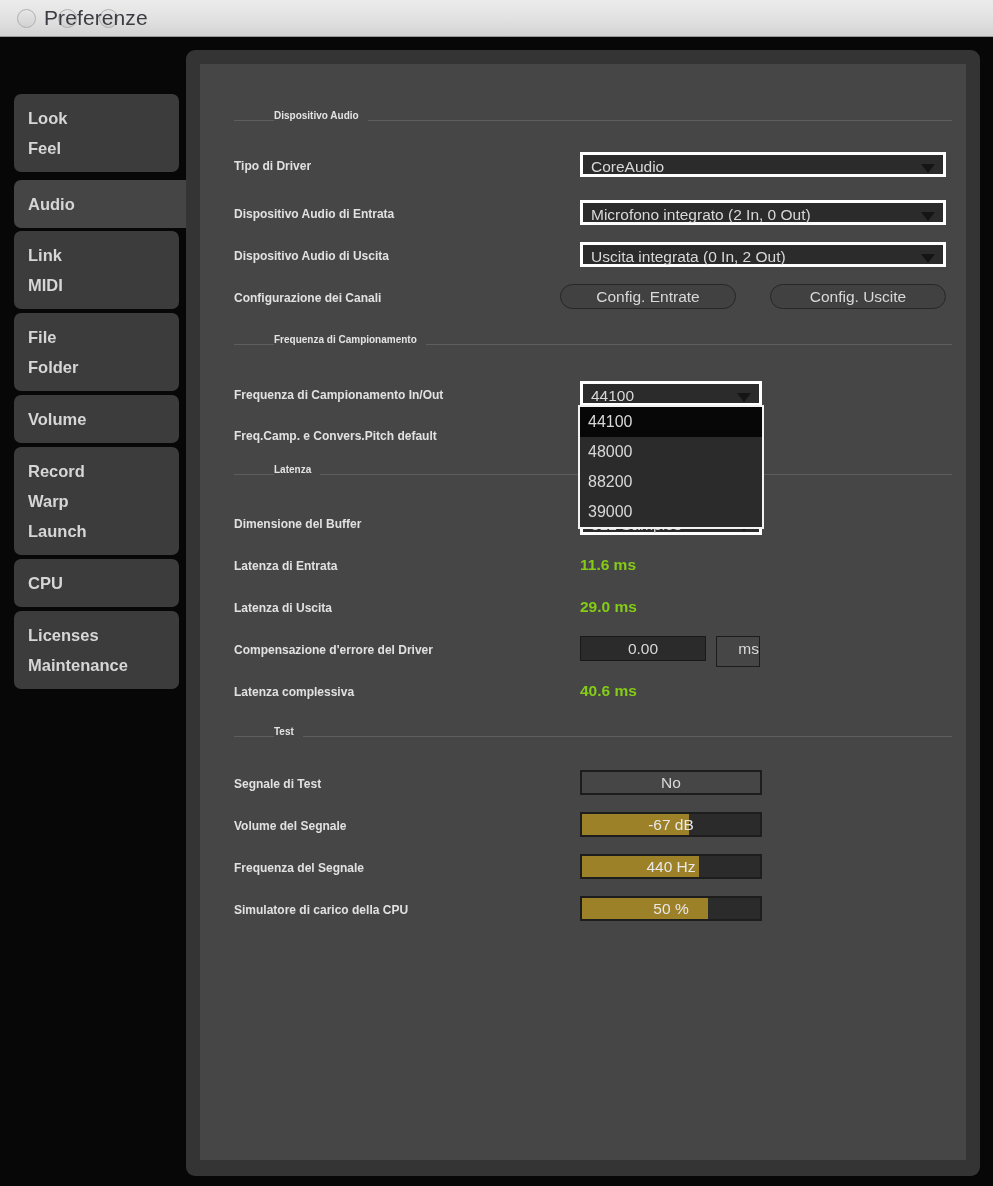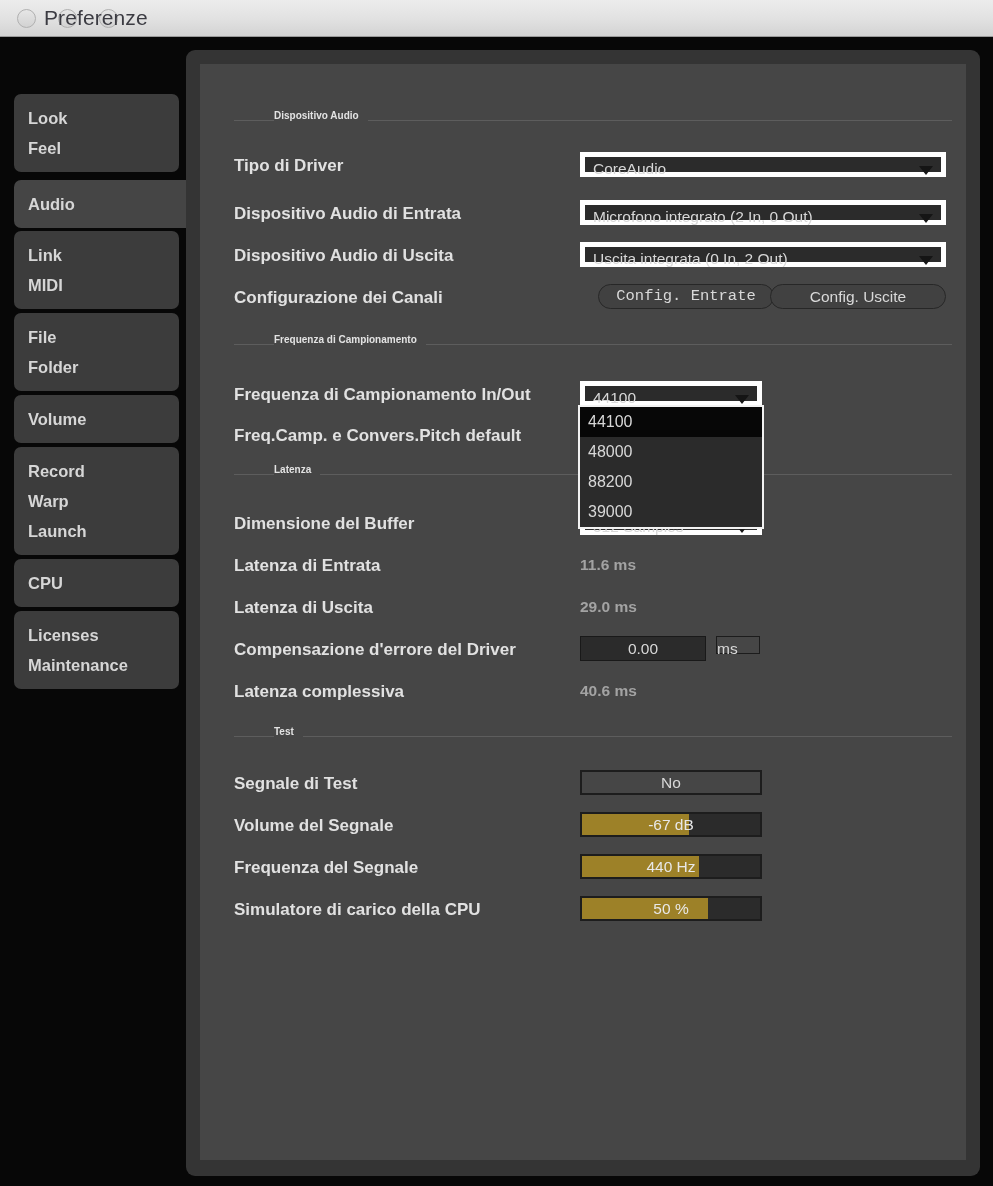--- a/index.html
+++ b/index.html
@@ -133,35 +133,35 @@
   .row {
     position: absolute;
     left: 0;
     width: 766px;
     height: 28px;
   }
   .row-label {
     position: absolute;
     left: 34px; top: 0;
     line-height: 28px;
-    font-size: 17px;
+    font-size: 12px;
     font-weight: bold;
     color: #e1e1e1;
     white-space: nowrap;
     text-align: right;
   }
 
   
   .ctrl { position: absolute; left: 380px; top: 0; }
 
   
   .combo {
     width: 366px; height: 25px;
     background: #2b2b2b;
-    border: 5px solid #ffffff;
+    border: 3px solid #ffffff;
     position: relative;
   }
   .combo-text {
     position: absolute;
     left: 8px; top: 0;
     line-height: 24px;
     font-size: 15.5px;
     color: #d8d8d8;
     white-space: nowrap;
   }
@@ -183,54 +183,54 @@
     height: 25px;
     background: #414141;
     border: 1px solid #272727;
     border-radius: 13px;
     line-height: 23px;
     text-align: center;
     font-size: 15.5px;
     color: #d9d9d9;
     white-space: nowrap;
   }
-  #btn-config-in  { position: absolute; left: 398px; top: 0; width: 176px; font-family: Liberation Mono, monospace; }
+  #btn-config-in  { position: absolute; left: 360px; top: 0; width: 176px; }
   #btn-config-out { position: absolute; left: 570px; top: 0; width: 176px; }
 
   
   .value-text {
     position: absolute;
     left: 380px; top: 0;
     line-height: 26px;
     font-size: 15.5px;
     font-weight: bold;
-    color: #a3a3a3;
+    color: #84cc16;
     white-space: nowrap;
   }
 
   
   #field-driver-offset {
     position: absolute;
     left: 380px; top: 0;
     width: 126px; height: 25px;
     background: #2b2b2b;
     border: 1px solid #191919;
     line-height: 23px;
     text-align: center;
     font-size: 15.5px;
     color: #d9d9d9;
   }
   #unit-ms {
     position: absolute;
     left: 516px; top: 0;
-    width: 44px; height: 18px;
+    width: 44px; height: 31px;
     background: #464646;
     border: 1px solid #1c1c1c;
     line-height: 23px;
-    text-align: left;
+    text-align: right;
     font-size: 15.5px;
     color: #d9d9d9;
   }
 
   
   #btn-test-tone {
     position: absolute;
     left: 380px; top: 0;
     width: 182px; height: 25px;
     background: #464646;

